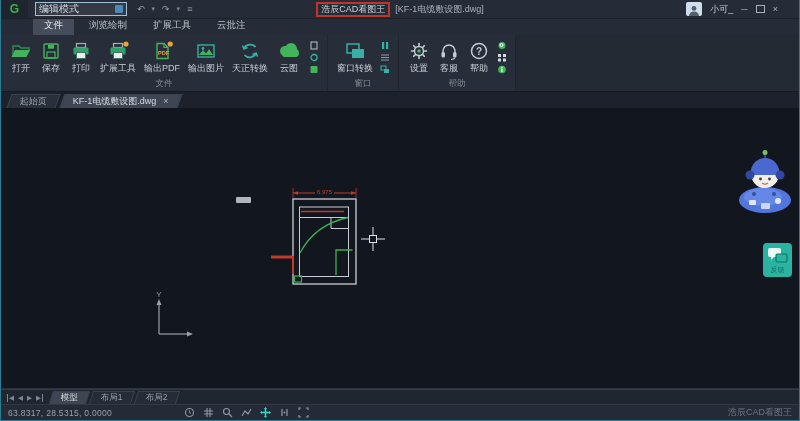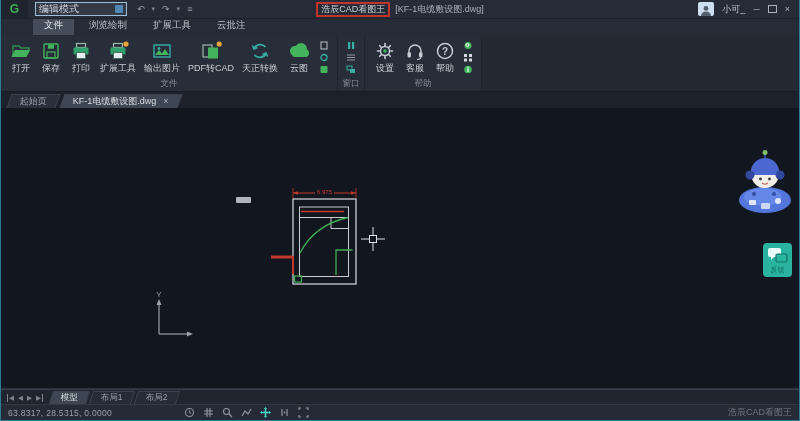--- a/index.html
+++ b/index.html
@@ -17,21 +17,21 @@
           display:flex; align-items:center; justify-content:space-between; padding:0 3px; }
   .mode .mtxt { font-size:10px; color:#d2d7dd; }
   .mode .mgrid { width:8px; height:8px; background:#4d89b4; border-radius:1px; }
   .qat { display:flex; gap:7px; margin-left:10px; align-items:center; color:#98a1ab; font-size:9px; }
   .qat span { line-height:10px; }
   .qat .caret { font-size:7px; color:#7e8792; }
   .title-center { position:absolute; left:0; right:0; top:0; height:19px; display:flex;
                   align-items:center; justify-content:center; gap:5px; pointer-events:none; }
   .brand-box { border:2px solid #c2342a; color:#ced3da; font-size:9px; padding:0 3px; line-height:11px; }
   .doc-name { color:#a9b0b9; font-size:9px; }
-  .win-right { margin-left:auto; display:flex; align-items:center; gap:8px; padding-right:9px; z-index:2; }
+  .win-right { margin-left:auto; display:flex; align-items:center; gap:8px; padding-right:21px; z-index:2; }
   .avatar { width:16px; height:14px; background:#cfdeee; border-radius:2px; display:flex; align-items:flex-end; justify-content:center; overflow:hidden; }
   .user { font-size:9px; color:#c6ccd4; }
   .wc { color:#a9b1bb; font-size:9px; line-height:9px; }
   .wc-max { width:9px; height:8px; border:1px solid #a9b1bb; }
 
   
   .ribbon-tabs { height:16px; background:#262c37; display:flex; align-items:flex-end; padding-left:32px; gap:4px; }
   .rtab { font-size:9.5px; color:#bdc4cd; padding:2px 11px 3px; white-space:nowrap; }
   .rtab.active { background:#454d5a; border-radius:2px 2px 0 0; color:#e5e9ee; }
 
@@ -163,36 +163,37 @@
               <rect x="3.5" y="6.5" width="15" height="7" rx="1" fill="#2fa06b"></rect>
               <rect x="6.5" y="11.5" width="9" height="6" fill="#e9eef2" stroke="#44705e" stroke-width="1"></rect>
               <circle cx="19" cy="3" r="2.6" fill="#e8a33d"></circle>
             </svg>
         </span>
           <span class="rlabel">扩展工具</span>
       </div>
       <div class="rbtn">
         <span class="ric">
           <svg width="22" height="20" viewBox="0 0 22 20">
+              <path d="M6,2.5 h7 l4,4 V17.5 h-11 z" fill="none" stroke="#43b45c" stroke-width="1.4"></path>
+              <path d="M13,2.5 v4 h4" fill="none" stroke="#43b45c" stroke-width="1.2"></path>
+              <text x="7" y="14" font-size="5.5" fill="#e8a33d" font-weight="bold">PDF</text>
+              <circle cx="19.2" cy="3" r="2.6" fill="#e8a33d"></circle>
+            </svg>
+        </span>
+          <span class="rlabel">输出PDF</span>
+      </div>
+      <div class="rbtn">
+        <span class="ric">
+          <svg width="22" height="20" viewBox="0 0 22 20">
               <rect x="3" y="4" width="16" height="12" fill="none" stroke="#35b0a3" stroke-width="1.4"></rect>
               <path d="M4,14 l4,-5 3,3.5 3,-4.5 4,6 z" fill="#43b45c"></path>
               <circle cx="8" cy="7.5" r="1.4" fill="#35b0a3"></circle>
             </svg>
         </span>
           <span class="rlabel">输出图片</span>
-      </div>
-      <div class="rbtn">
-        <span class="ric">
-          <svg width="22" height="20" viewBox="0 0 22 20">
-              <rect x="3" y="4" width="9" height="12" fill="none" stroke="#9fb7ad" stroke-width="1.2"></rect>
-              <rect x="8" y="6.5" width="10" height="11" fill="#43b45c"></rect>
-              <circle cx="19.2" cy="3" r="2.6" fill="#e8a33d"></circle>
-            </svg>
-        </span>
-          <span class="rlabel">PDF转CAD</span>
       </div>
       <div class="rbtn">
         <span class="ric">
           <svg width="22" height="20" viewBox="0 0 22 20">
               <path d="M16.5,6 A7,7 0 0 0 5,7.5" fill="none" stroke="#35b0a3" stroke-width="1.8"></path>
               <path d="M5.5,14 A7,7 0 0 0 17,12.5" fill="none" stroke="#35b0a3" stroke-width="1.8"></path>
               <path d="M3.5,4.5 L5,8 l3.5,-1.5" fill="none" stroke="#35b0a3" stroke-width="1.6"></path>
               <path d="M18.5,15.5 L17,12 l-3.5,1.5" fill="none" stroke="#35b0a3" stroke-width="1.6"></path>
             </svg>
         </span>
@@ -219,20 +220,29 @@
             <circle cx="5" cy="4.5" r="3" fill="none" stroke="#35b0a3" stroke-width="1.3"></circle>
           </svg>
         <svg width="10" height="9" viewBox="0 0 10 9">
             <rect x="1.5" y="1" width="7" height="7" rx="1" fill="#43b45c"></rect>
           </svg>
       </div>
       <span class="glabel">文件</span>
     </div>
 
     <div class="rgroup">
+      <div class="rbtn">
+        <span class="ric">
+          <svg width="24" height="20" viewBox="0 0 24 20">
+              <rect x="4" y="3" width="12" height="9" fill="none" stroke="#35b0a3" stroke-width="1.5"></rect>
+              <rect x="9" y="8" width="12" height="9" fill="#35b0a3"></rect>
+            </svg>
+        </span>
+          <span class="rlabel">窗口转换</span>
+      </div>
       <div class="minicol">
         <svg width="10" height="9" viewBox="0 0 10 9">
             <rect x="2" y="1" width="2.2" height="7" fill="#35b0a3"></rect>
             <rect x="6" y="1" width="2.2" height="7" fill="#35b0a3"></rect>
           </svg>
         <svg width="10" height="9" viewBox="0 0 10 9">
             <path d="M1,2 H9 M1,4.5 H9 M1,7 H9" stroke="#8f98a3" stroke-width="1.2"></path>
           </svg>
         <svg width="10" height="9" viewBox="0 0 10 9">
             <rect x="1" y="1" width="5" height="4" fill="none" stroke="#35b0a3" stroke-width="1"></rect>

